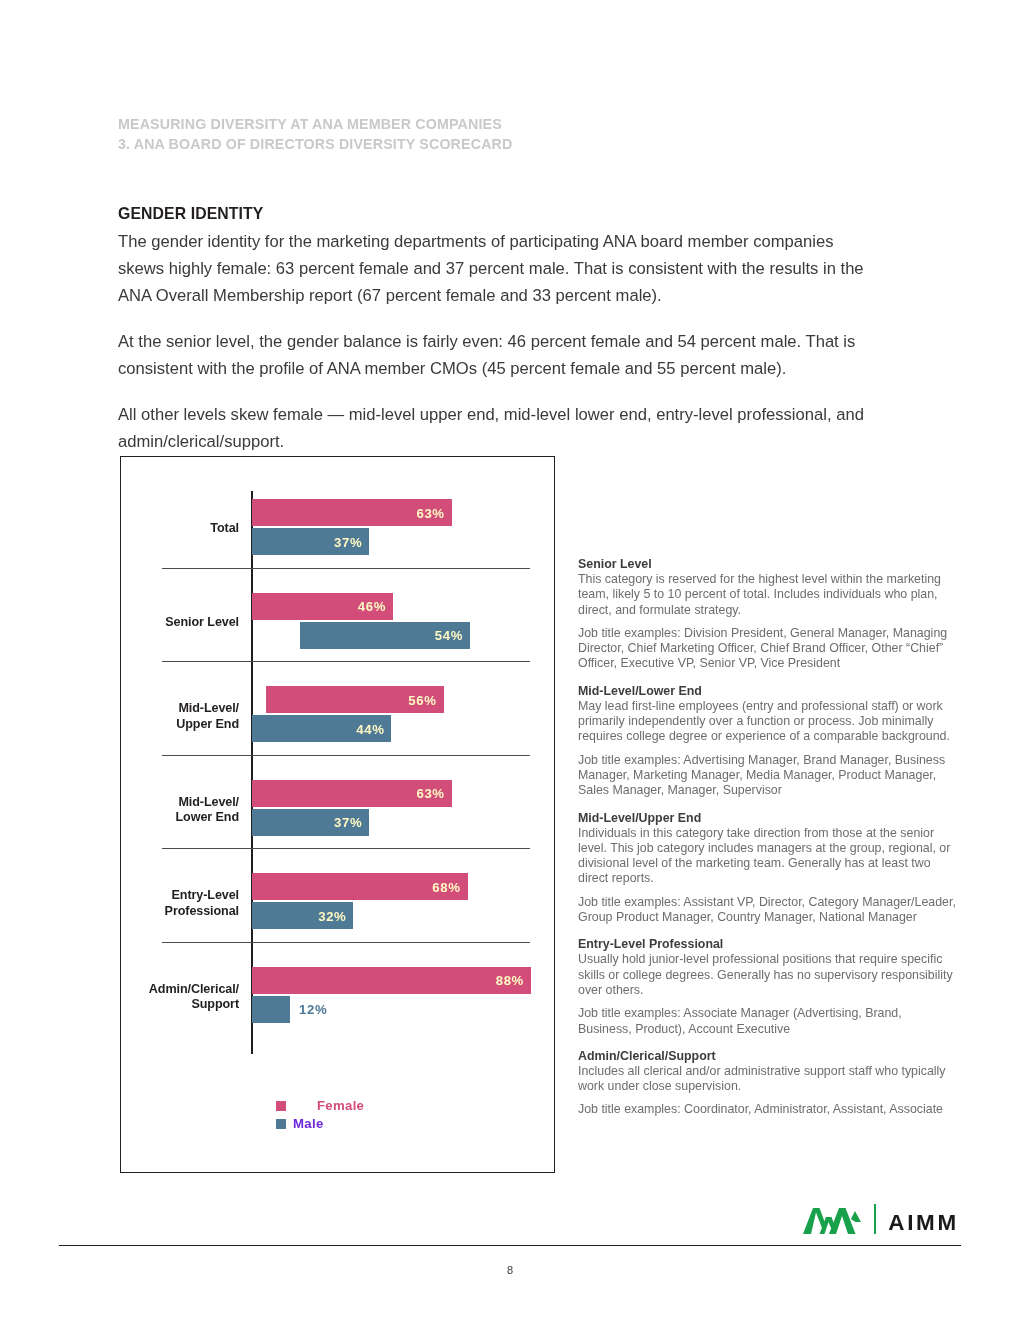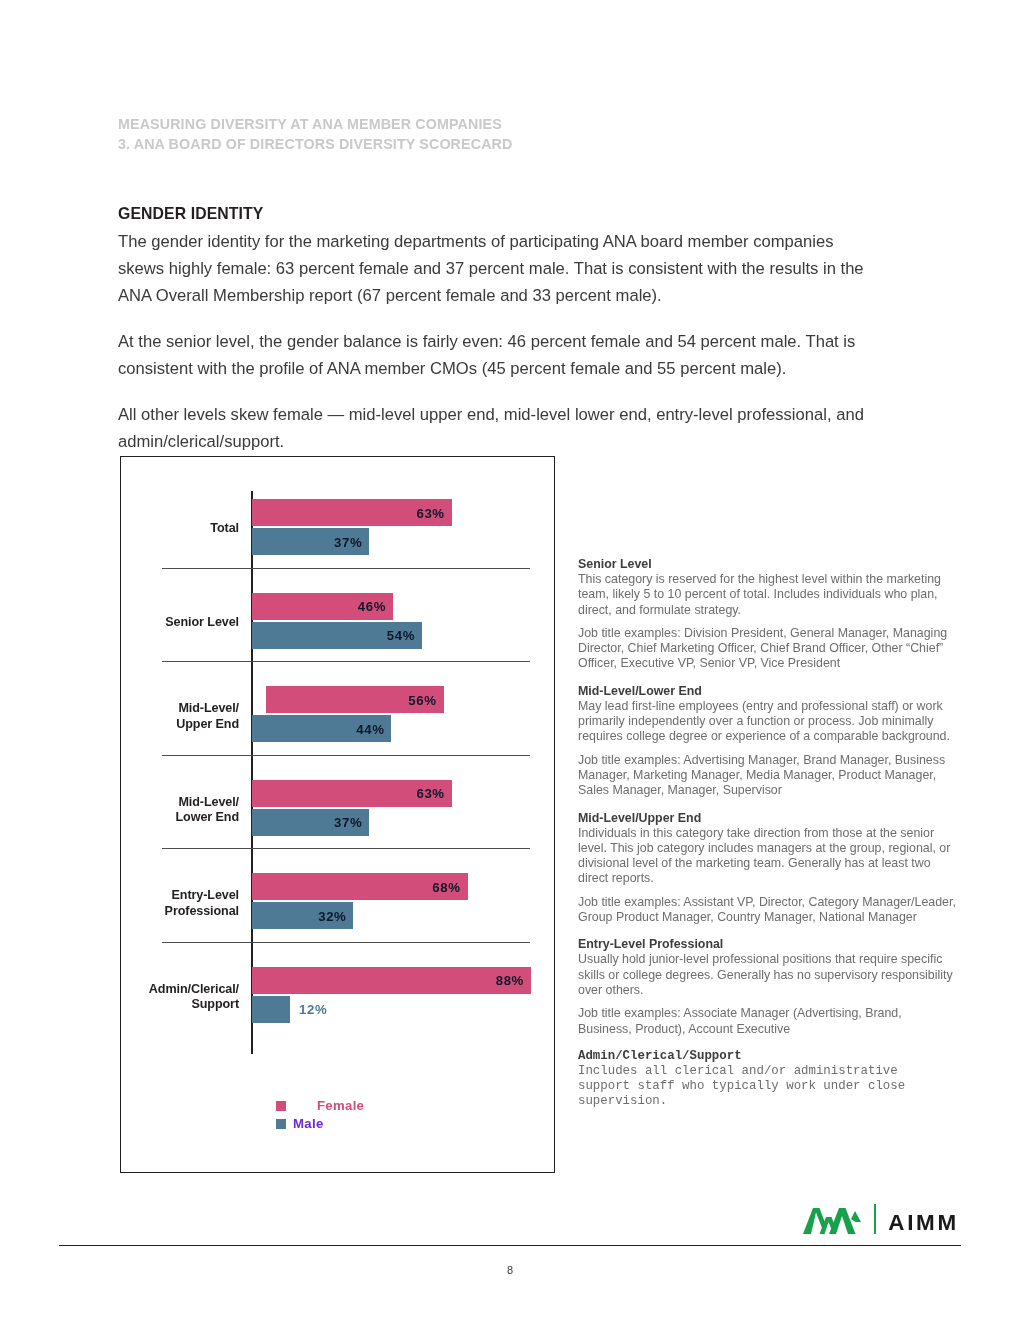--- a/index.html
+++ b/index.html
@@ -121,21 +121,21 @@
     position: relative;
     box-sizing: border-box;
   }
   .bar.female { background: #d24d79; }
   .bar.male   { background: #4f7a96; }
   .bar-value {
     position: absolute;
     right: 7px;
     top: 50%;
     transform: translateY(-50%);
-    color: #0f172a;
+    color: #fef9c3;
     font-size: 13.2px;
     font-weight: bold;
     letter-spacing: 0.6px;
     white-space: nowrap;
   }
   .bar-value.outside {
     right: auto;
     left: calc(100% + 9px);
     color: #4f7a96;
   }
@@ -169,21 +169,21 @@
   .definitions {
     position: absolute;
     left: 578px;
     top: 556px;
     width: 378px;
     color: #6d6d6d;
     font-size: 12.4px;
     line-height: 15.3px;
   }
   .def-block { margin-bottom: 11px; }
-  .def-block:last-child { margin-bottom: 12px; font-family: Liberation Mono, monospace; }
+  .def-block:last-child { margin-bottom: 12px; }
   .def-title {
     color: #3d3d3d;
     font-weight: bold;
     font-size: 12.4px;
     line-height: 16px;
     margin-bottom: 0px;
   }
   .def-desc { margin: 0 0 8px 0; }
   .def-jobs { margin: 0; }
 
@@ -262,21 +262,21 @@
         </div>
       </div>
       <div class="sep-line" style="top: 110.5px;"></div>
       <div class="bar-group" style="top: 127.5px;">
         <div class="cat-label">Senior Level</div>
         <div class="bar-row female" style="width: 141px;">
           <div class="bar female">
             <span class="bar-value">46%</span>
           </div>
         </div>
-        <div class="bar-row male" style="width: 170px;">
+        <div class="bar-row male" style="width: 170px; padding-left: 48px;">
           <div class="bar male">
             <span class="bar-value">54%</span>
           </div>
         </div>
       </div>
       <div class="sep-line" style="top: 204px;"></div>
       <div class="bar-group" style="top: 221px;">
         <div class="cat-label">Mid-Level/<br>Upper End</div>
         <div class="bar-row female" style="width: 177.52px; padding-left: 14px;">
           <div class="bar female">
@@ -362,20 +362,21 @@
       <p class="def-jobs">Job title examples: Assistant VP, Director, Category Manager/Leader, Group Product Manager, Country Manager, National Manager</p>
     </div>
     <div class="def-block">
       <div class="def-title">Entry-Level Professional</div>
       <p class="def-desc">Usually hold junior-level professional positions that require specific skills or college degrees. Generally has no supervisory responsibility over others.</p>
       <p class="def-jobs">Job title examples: Associate Manager (Advertising, Brand, Business, Product), Account Executive</p>
     </div>
     <div class="def-block">
       <div class="def-title">Admin/Clerical/Support</div>
       <p class="def-desc">Includes all clerical and/or administrative support staff who typically work under close supervision.</p>
+      <p class="def-jobs">Job title examples: Coordinator, Administrator, Assistant, Associate</p>
     </div>
   </div>
 
 <div class="footer-rule"></div>
 <div class="page-number">8</div>
 <div class="footer-logos">
   <svg class="ana-mark" width="60" height="27" viewBox="0 0 120 54">
     <path fill="#19a04b" d="M16 54 L0 54 L20 2 L33 2 L45 34 L40 47 L26 11 Z"></path>
     <path fill="#19a04b" d="M33 54 L46 20 L57 20 L66 44 L61 54 L51 30 L43 54 Z"></path>
     <path fill="#19a04b" d="M66 54 L52 54 L72 2 L85 2 L105 54 L90 54 L78 18 Z"></path>

